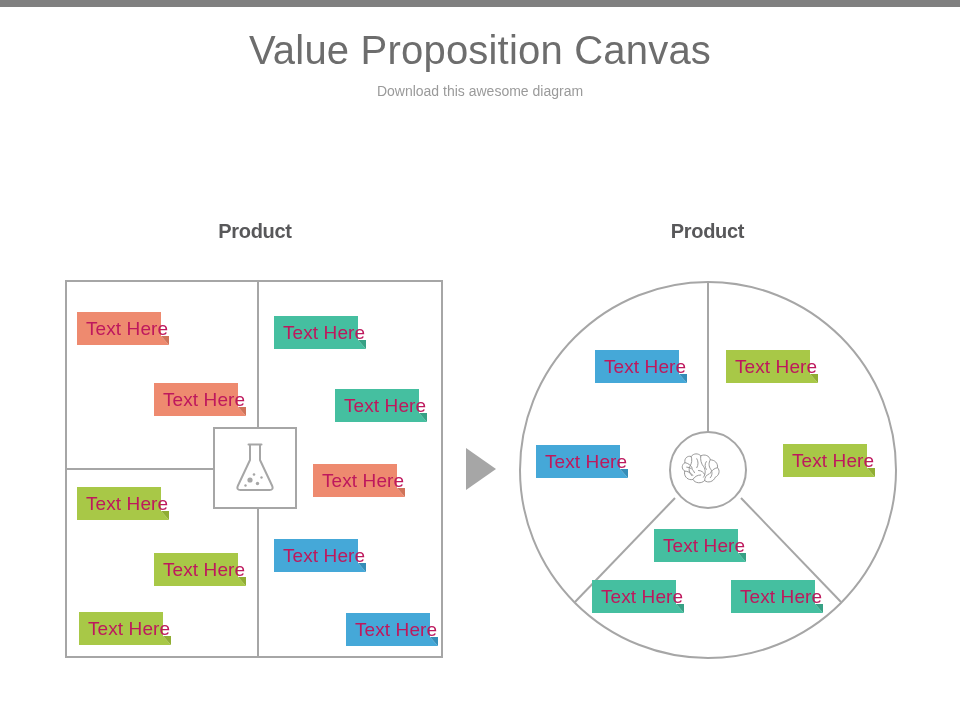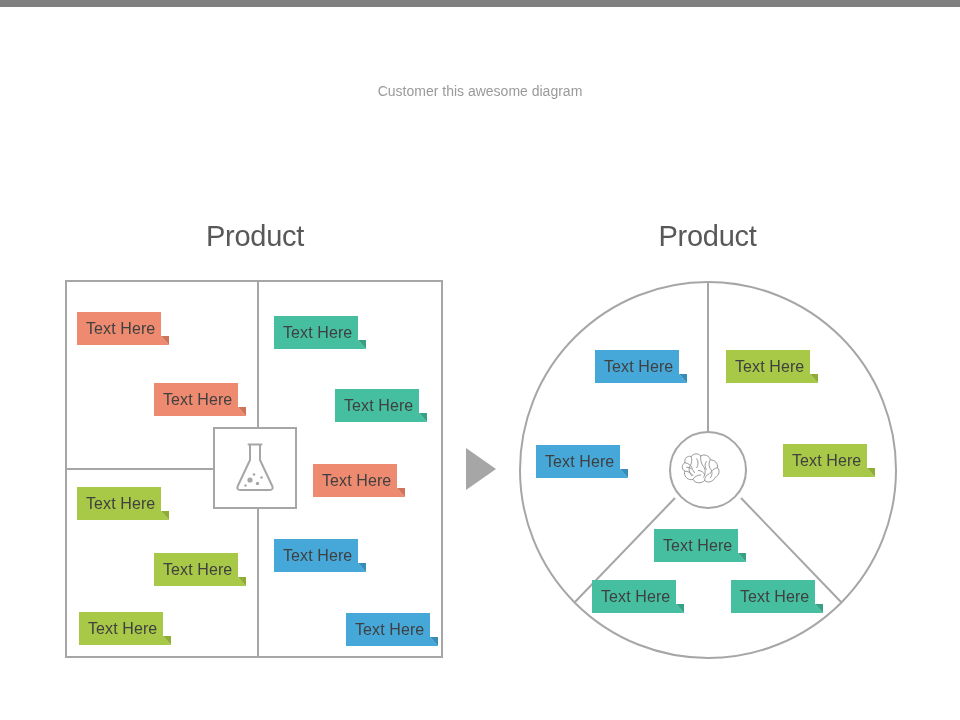--- a/index.html
+++ b/index.html
@@ -51,22 +51,22 @@
     text-align: center;
     font-size: 14px;
     font-weight: 400;
     color: #9a9a9a;
     line-height: 18px;
   }
 
   
   .section-heading {
     position: absolute;
-    font-size: 29px;
-    font-weight: normal;
+    font-size: 20px;
+    font-weight: bold;
     color: #58585a;
     letter-spacing: -0.3px;
     white-space: nowrap;
     text-align: center;
   }
   #heading-product { left: 120px; top: 220px; width: 270px; }
   #heading-customer { left: 575px; top: 220px; width: 265px; }
 
   
   #product-grid {
@@ -129,36 +129,37 @@
   }
   .tag .tag-label {
     position: absolute;
     left: 0; top: 0;
     width: 100%;
     height: 33px;
     display: flex;
     align-items: center;
     padding-left: 9px;
     box-sizing: border-box;
-    font-size: 16px;
-    color: #404040;
+    font-size: 19px;
+    color: #be185d;
     white-space: nowrap;
     letter-spacing: 0.1px;
     pointer-events: none;
   }
   .tag svg { display: block; }
 </style>
 </head>
 <body>
 
 <div id="slide">
 
   <div class="topbar"></div>
 
-  <div class="slide-subtitle">Customer this awesome diagram</div>
+  <div class="slide-title">Value Proposition Canvas</div>
+  <div class="slide-subtitle">Download this awesome diagram</div>
 
   <div class="section-heading" id="heading-product">Product</div>
   <div class="section-heading" id="heading-customer">Product</div>
 
   <div id="product-grid"></div>
   <div class="grid-v-divider"></div>
   <div class="grid-h-divider"></div>
 
   <div id="flask-box">
     <svg width="50" height="58" viewBox="0 0 50 58">

